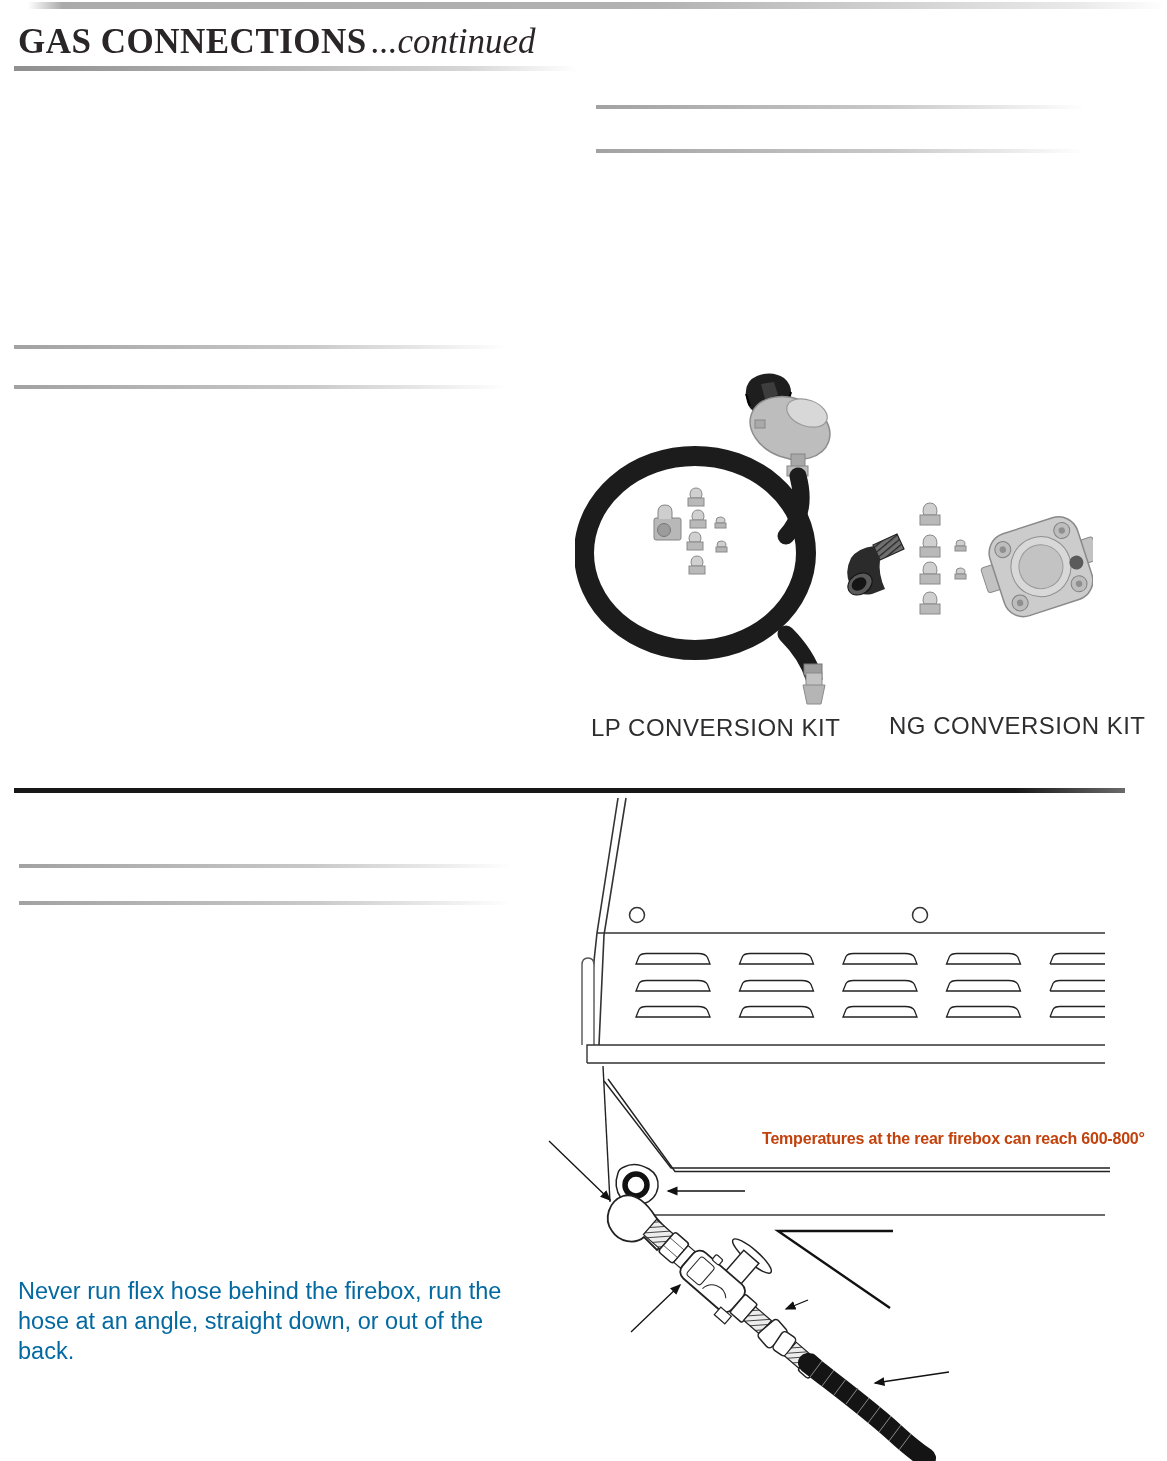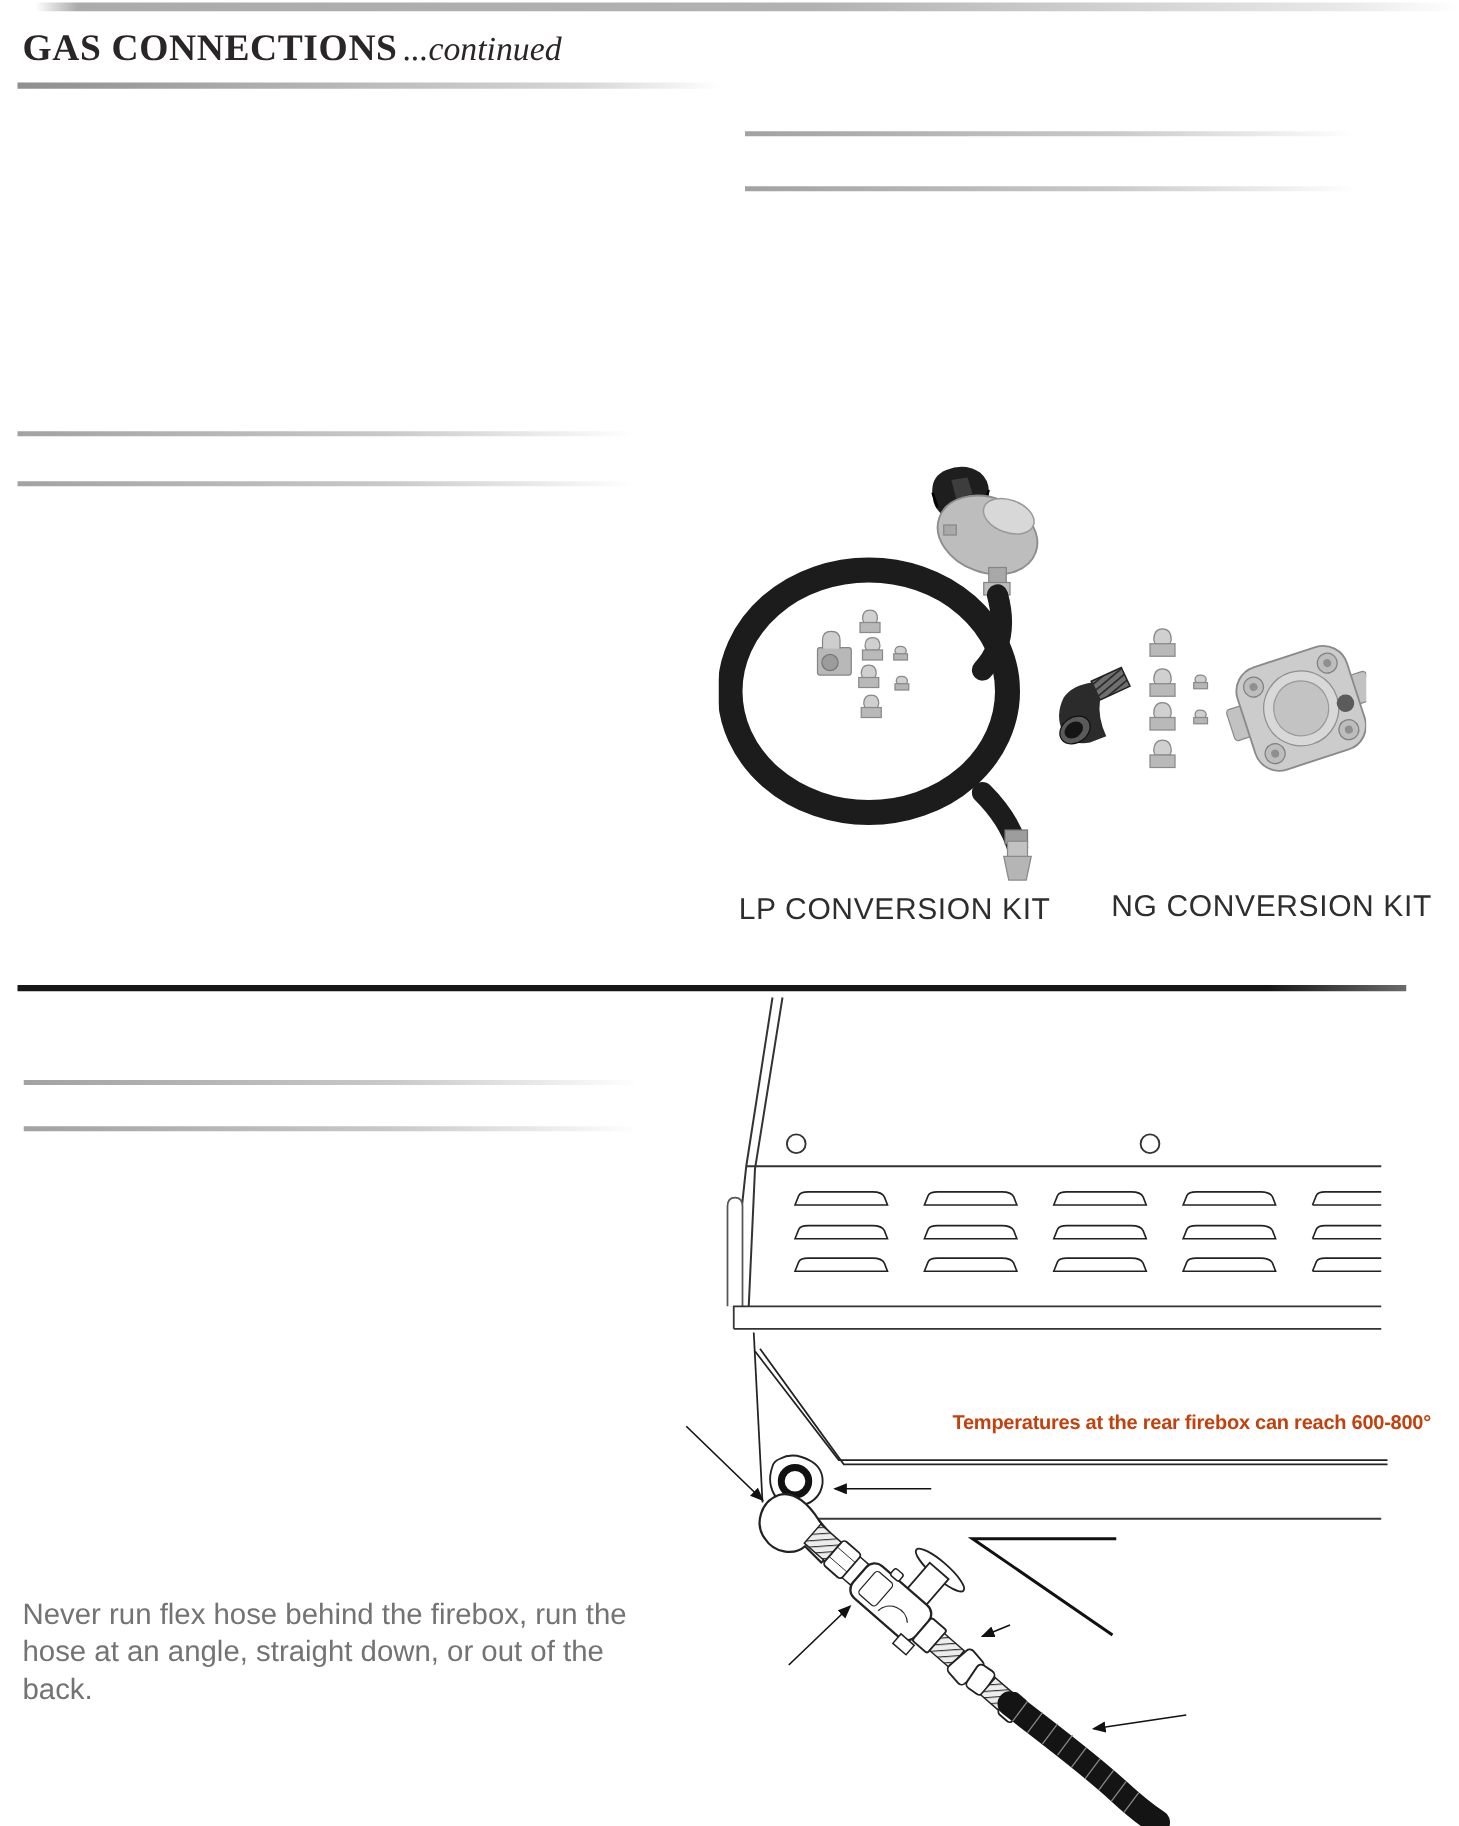--- a/index.html
+++ b/index.html
@@ -15,28 +15,28 @@
   .rule-r1{left:596px;top:105px;width:489px;}
   .rule-r2{left:596px;top:149px;width:489px;}
   .rule-l1{left:14px;top:345px;width:493px;}
   .rule-l2{left:14px;top:385px;width:493px;}
   .rule-m1{left:19px;top:864px;width:492px;}
   .rule-m2{left:19px;top:901px;width:492px;}
   .divider{left:14px;top:788px;width:1111px;height:5px;
     background:linear-gradient(to right,#171717 90%,#6a6a6a);}
   
   .hdr{left:18px;top:22px;white-space:nowrap;}
-  .hdr .t{font-family:"Liberation Serif",serif;font-size:30px;font-weight:700;letter-spacing:.5px;color:#2a2527;}
-  .hdr .s{font-family:"Liberation Serif",serif;font-size:27px;font-style:italic;font-weight:500;color:#2a2527;}
+  .hdr .t{font-family:"Liberation Serif",serif;font-size:35px;font-weight:700;letter-spacing:.5px;color:#2a2527;}
+  .hdr .s{font-family:"Liberation Serif",serif;font-size:35px;font-style:italic;font-weight:500;color:#2a2527;}
   
   .cap{font-size:24px;letter-spacing:.5px;color:#2e2e30;white-space:nowrap;}
   .cap-lp{left:591px;top:714px;}
   .cap-ng{left:889px;top:712px;}
   .temp-note{left:762px;top:1130px;font-size:16px;font-weight:700;letter-spacing:-.2px;color:#c2410c;white-space:nowrap;}
-  .warn{left:18px;top:1276px;width:508px;font-size:23.5px;line-height:1.28;color:#737373;}
+  .warn{left:18px;top:1276px;width:508px;font-size:23.5px;line-height:1.28;color:#0369a1;}
 </style>
 </head>
 <body>
 
 <div class="page">
 
   <div class="abs bar-top"></div>
   <div class="abs rule-title"></div>
   <div class="abs rule-fade rule-r1"></div>
   <div class="abs rule-fade rule-r2"></div>

